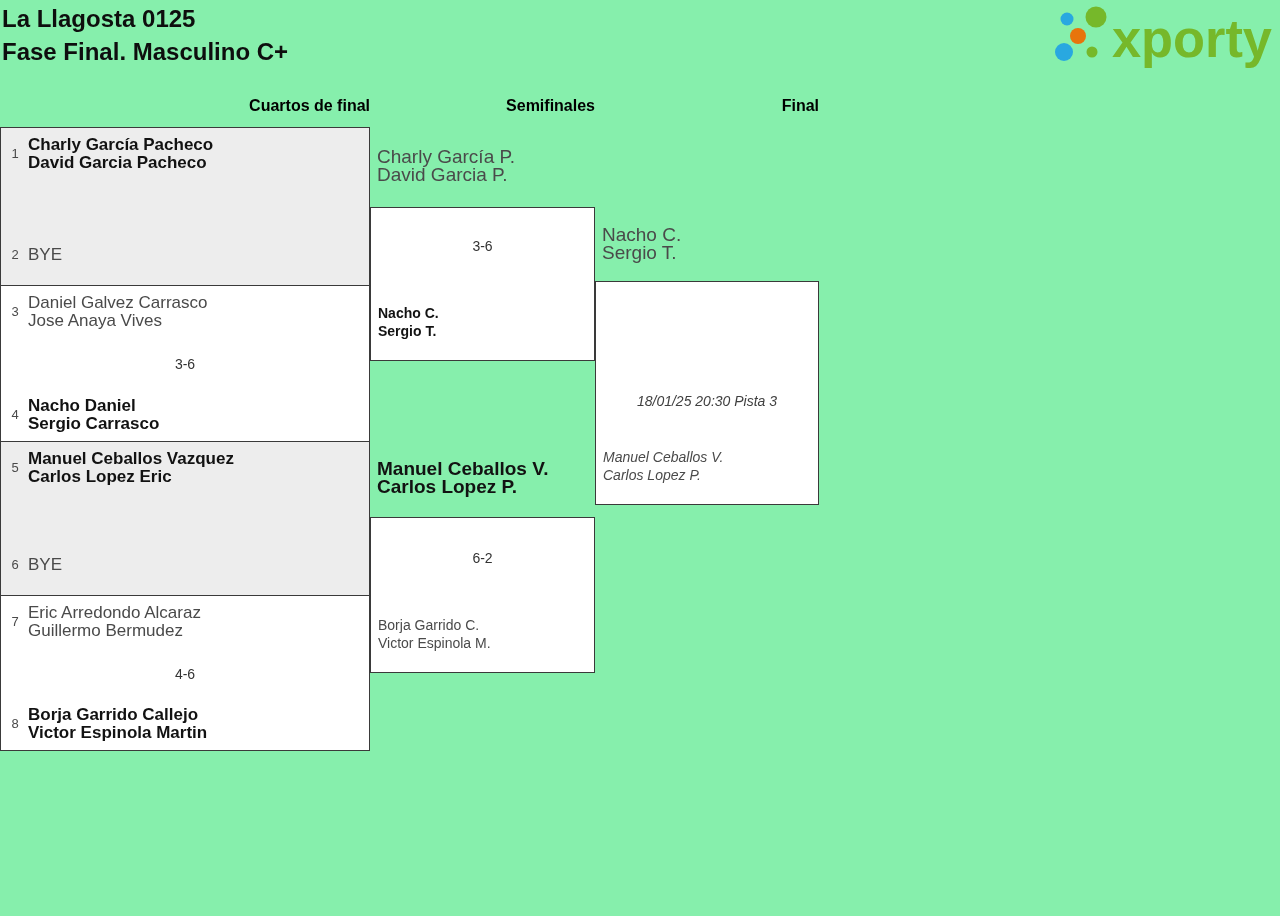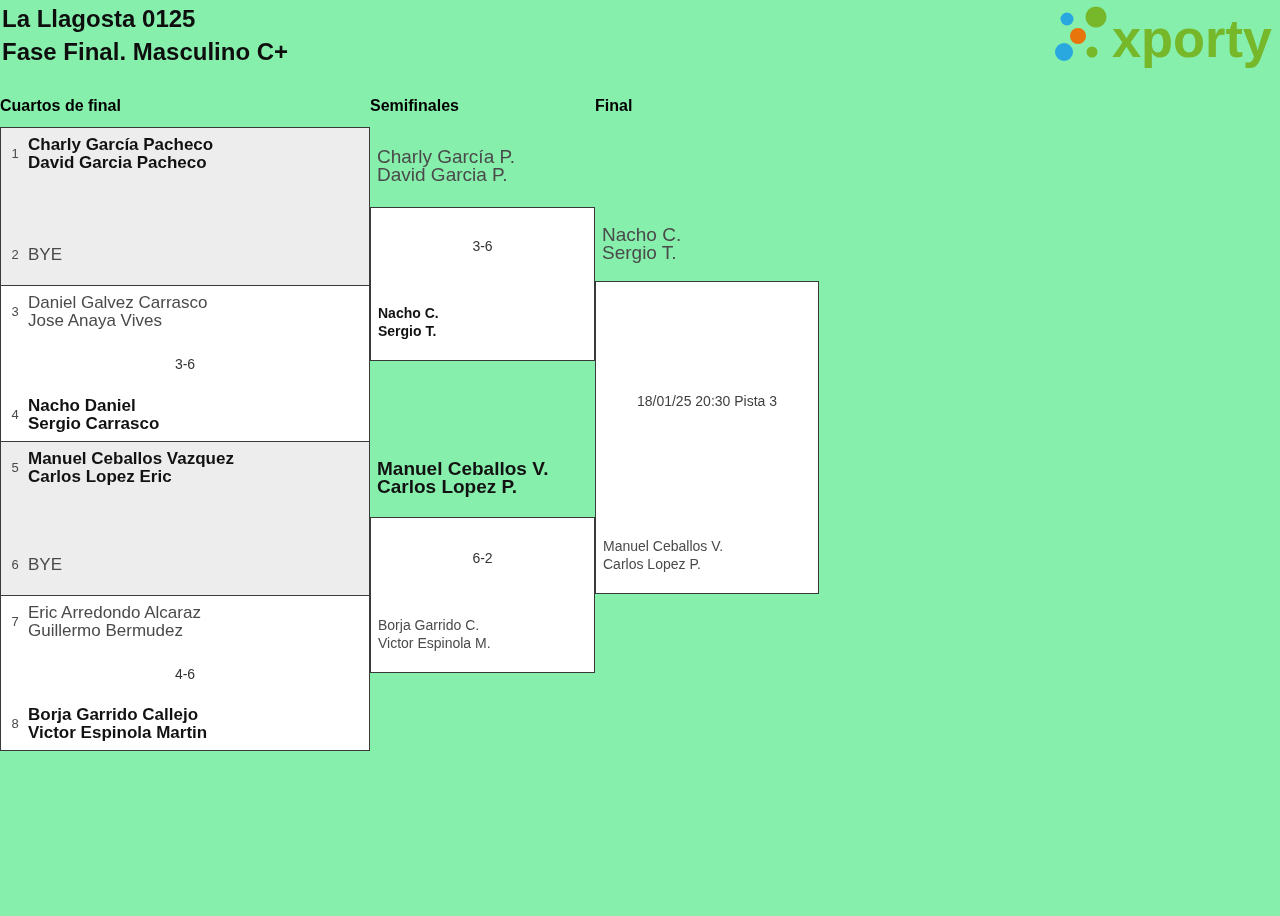--- a/index.html
+++ b/index.html
@@ -12,21 +12,21 @@
   }
   .title{
     position:absolute;left:2px;top:2px;
     font-size:24px;font-weight:700;color:#0e0e0e;line-height:33px;
   }
   
   .logo{position:absolute;left:1046px;top:2px;width:230px;height:70px;}
   
   .round-header{
     position:absolute;top:97px;height:20px;
-    text-align:left;font-size:16px;font-weight:700;color:#000;
+    text-align:right;font-size:16px;font-weight:700;color:#000;
   }
   .rh1{left:0;width:370px;}
   .rh2{left:370px;width:225px;}
   .rh3{left:595px;width:224px;}
   
   .box{
     position:absolute;box-sizing:border-box;
     border:1px solid #3a3a3a;background:#fff;
   }
   .qbox{left:0;width:370px;}
@@ -180,21 +180,21 @@
     <div class="team-inbox">
       <div>Borja Garrido C.</div>
       <div>Victor Espinola M.</div>
     </div>
   </div>
 
   <div class="team-float" style="left:602px;top:226px;">
     <div>Nacho C.</div>
     <div>Sergio T.</div>
   </div>
-  <div class="box finalbox" style="top:281px;height:313px;">
+  <div class="box finalbox" style="top:281px;height:224px;font-style:italic;">
     <div class="schedule">18/01/25 20:30 Pista 3</div>
     <div class="team-inbox">
       <div>Manuel Ceballos V.</div>
       <div>Carlos Lopez P.</div>
     </div>
   </div>
 
 </div>
 
 </body></html>

